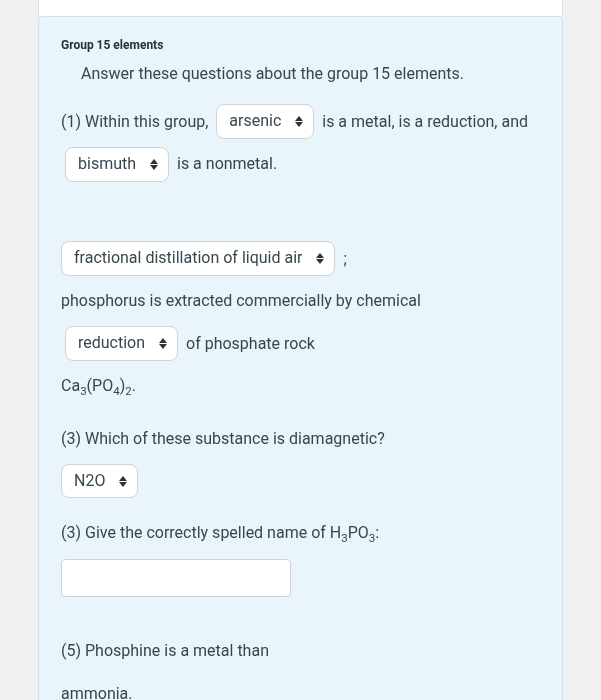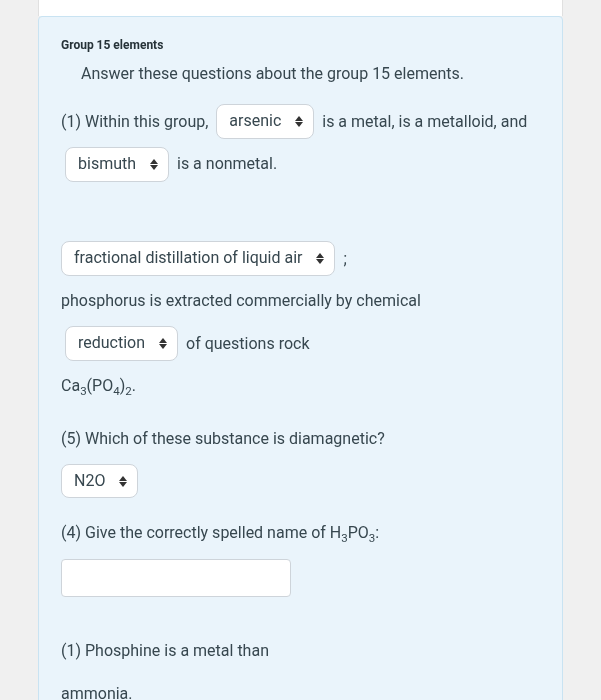--- a/index.html
+++ b/index.html
@@ -110,21 +110,21 @@
           <svg width="8" height="5" viewBox="0 0 8 5">
               <path d="M0 5 L4 0 L8 5 Z" fill="currentColor"></path>
             </svg>
           <svg width="8" height="5" viewBox="0 0 8 5">
               <path d="M0 0 L4 5 L8 0 Z" fill="currentColor"></path>
             </svg>
         </span>
       </span>
       <span class="txt">is a</span>
       <span class="txt">metal,</span>
-      <span class="txt">is a metalloid, and</span>
+      <span class="txt">is a reduction, and</span>
       <span class="sel">
         <span class="sel-label">bismuth</span>
         <span class="sel-icon">
           <svg width="8" height="5" viewBox="0 0 8 5">
               <path d="M0 5 L4 0 L8 5 Z" fill="currentColor"></path>
             </svg>
           <svg width="8" height="5" viewBox="0 0 8 5">
               <path d="M0 0 L4 5 L8 0 Z" fill="currentColor"></path>
             </svg>
         </span>
@@ -152,44 +152,44 @@
         <span class="sel-label">reduction</span>
         <span class="sel-icon">
           <svg width="8" height="5" viewBox="0 0 8 5">
               <path d="M0 5 L4 0 L8 5 Z" fill="currentColor"></path>
             </svg>
           <svg width="8" height="5" viewBox="0 0 8 5">
               <path d="M0 0 L4 5 L8 0 Z" fill="currentColor"></path>
             </svg>
         </span>
       </span>
-      <span class="txt">of questions rock</span><br>
+      <span class="txt">of phosphate rock</span><br>
       <span class="txt"><span>Ca</span><sub>3</sub><span>(PO</span><sub>4</sub><span>)</span><sub>2</sub><span>.</span></span>
     </div>
 
     <div class="flow q-block">
-      <span class="txt">(5) Which of these substance is diamagnetic?</span><br>
+      <span class="txt">(3) Which of these substance is diamagnetic?</span><br>
       <span class="sel" style="margin-left:0;text-align:right;">
         <span class="sel-label">N2O</span>
         <span class="sel-icon">
           <svg width="8" height="5" viewBox="0 0 8 5">
               <path d="M0 5 L4 0 L8 5 Z" fill="currentColor"></path>
             </svg>
           <svg width="8" height="5" viewBox="0 0 8 5">
               <path d="M0 0 L4 5 L8 0 Z" fill="currentColor"></path>
             </svg>
         </span>
       </span>
     </div>
 
     <div class="flow q-block">
-      <span class="txt"><span>(4) Give the correctly spelled name of H</span><sub>3</sub><span>PO</span><sub>3</sub><span>:</span></span><br>
+      <span class="txt"><span>(3) Give the correctly spelled name of H</span><sub>3</sub><span>PO</span><sub>3</sub><span>:</span></span><br>
       <span class="text-input"></span>
     </div>
 
     <div class="flow q-block">
-      <span class="txt">(1) Phosphine is a</span>
+      <span class="txt">(5) Phosphine is a</span>
       <span class="txt">metal than</span><br>
       <span class="txt">ammonia.</span>
     </div>
 
   </div>
 </div>
 
 </body></html>

